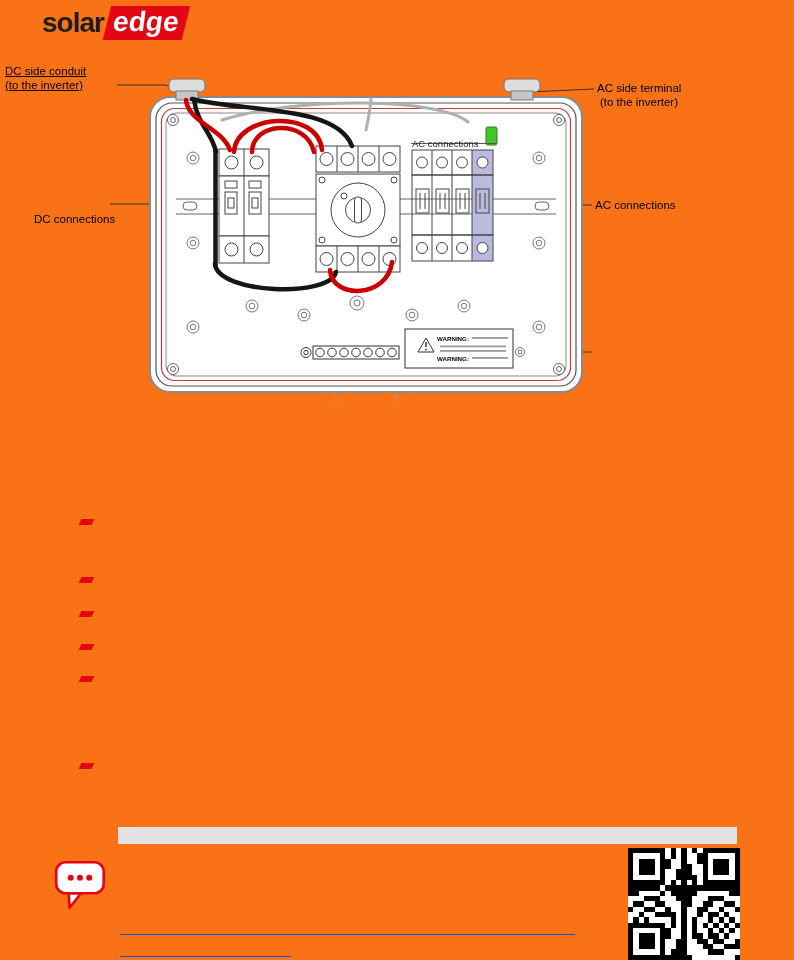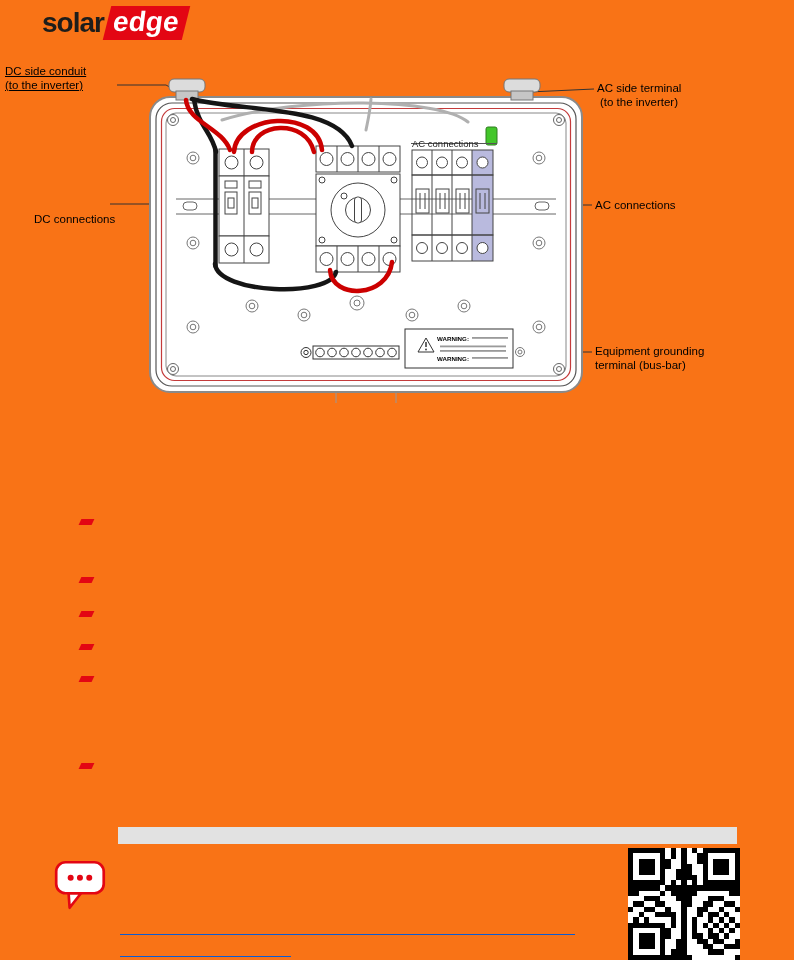--- a/index.html
+++ b/index.html
@@ -246,24 +246,20 @@
   <div class="label" style="left:5px;top:64px;text-decoration:underline;">
     <div>DC side conduit</div>
     <div>(to the inverter)</div>
   </div>
   <div class="label" style="left:597px;top:81px;">
     <div>AC side terminal</div>
     <div style="padding-left:3px;">(to the inverter)</div>
   </div>
   <div class="label" style="left:14px;top:212px;margin-left:20px;">DC connections</div>
   <div class="label" style="left:595px;top:198px;">AC connections</div>
-  <div class="label" style="left:595px;top:344px;">
-    <div>Equipment grounding</div>
-    <div>terminal (bus-bar)</div>
-  </div>
 
   <div class="bullet" style="top:519px;"></div>
   <div class="bullet" style="top:577px;"></div>
   <div class="bullet" style="top:611px;"></div>
   <div class="bullet" style="top:644px;"></div>
   <div class="bullet" style="top:676px;"></div>
   <div class="bullet" style="top:763px;"></div>
 
   <div class="graybar"></div>
 

